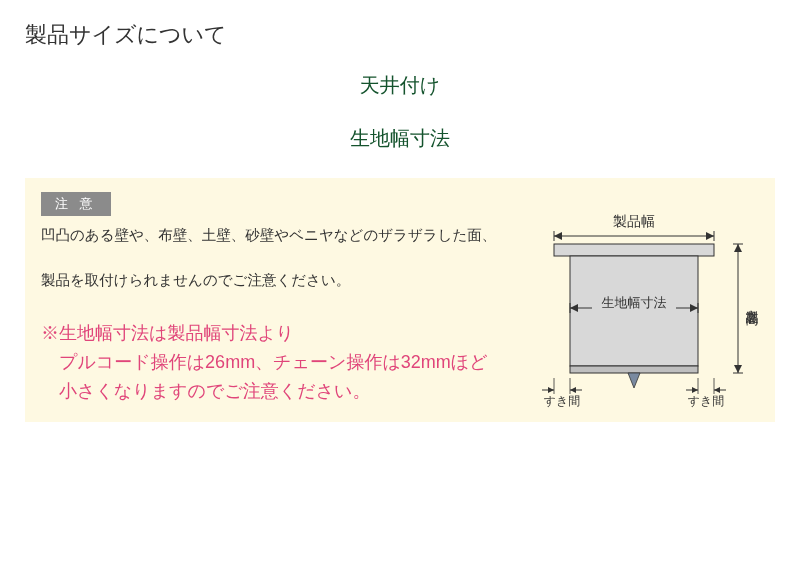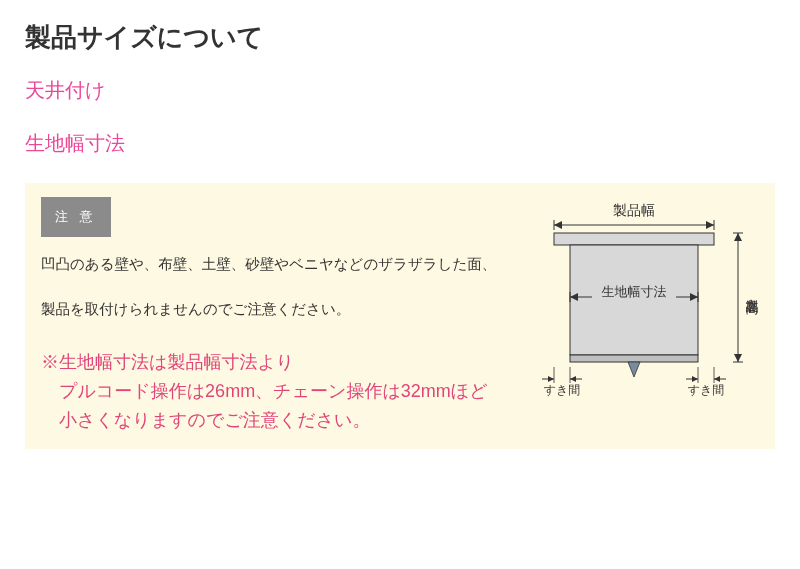--- a/index.html
+++ b/index.html
@@ -5,75 +5,77 @@
     * { margin: 0; padding: 0; box-sizing: border-box; }
     body {
       font-family: "Hiragino Kaku Gothic ProN", "メイリオ", sans-serif;
       width: 800px;
       height: 569px;
       padding: 20px 25px;
       background: #fff;
       color: #333;
     }
     .page-title {
-      font-size: 26px;
-      font-weight: bold;
+      font-size: 22px;
+      font-weight: normal;
       margin-bottom: 22px;
       color: #333;
     }
     .section {
       margin-bottom: 26px;
     }
     .section-heading {
       font-size: 20px;
       font-weight: normal;
       margin-bottom: 6px;
-      color: #ec4899;
+      color: #14532d;
+      text-align: center;
     }
     .section-text {
       font-size: 16px;
       line-height: 1.6;
       color: #333;
     }
     .notice-box {
       background: #fef9e2;
       padding: 14px 16px 14px 16px;
       display: flex;
       gap: 14px;
     }
     .notice-left {
       flex: 1;
     }
     .notice-badge {
       display: inline-block;
       background: #8b8b8b;
       color: #fff;
       font-size: 13px;
-      padding: 11px 14px;
-      margin-bottom: 16px;
+      padding: 3px 14px;
+      margin-bottom: 8px;
       letter-spacing: 4px;
     }
     .notice-text {
       font-size: 14.5px;
       line-height: 1.55;
       color: #333;
       margin-bottom: 28px;
     }
     .notice-warning {
       font-size: 18px;
       line-height: 1.6;
       color: #e0457a;
     }
     .notice-warning .indent {
       padding-left: 1em;
       display: block;
     }
     .diagram-wrap {
       width: 225px;
       flex-shrink: 0;
+      margin-top: 16px;
     }
     svg { display: block; }
   </style>
 </head>
 <body>
 
 <h1 class="page-title">製品サイズについて</h1>
 
 <div class="section">
   <h2 class="section-heading">天井付け</h2>

